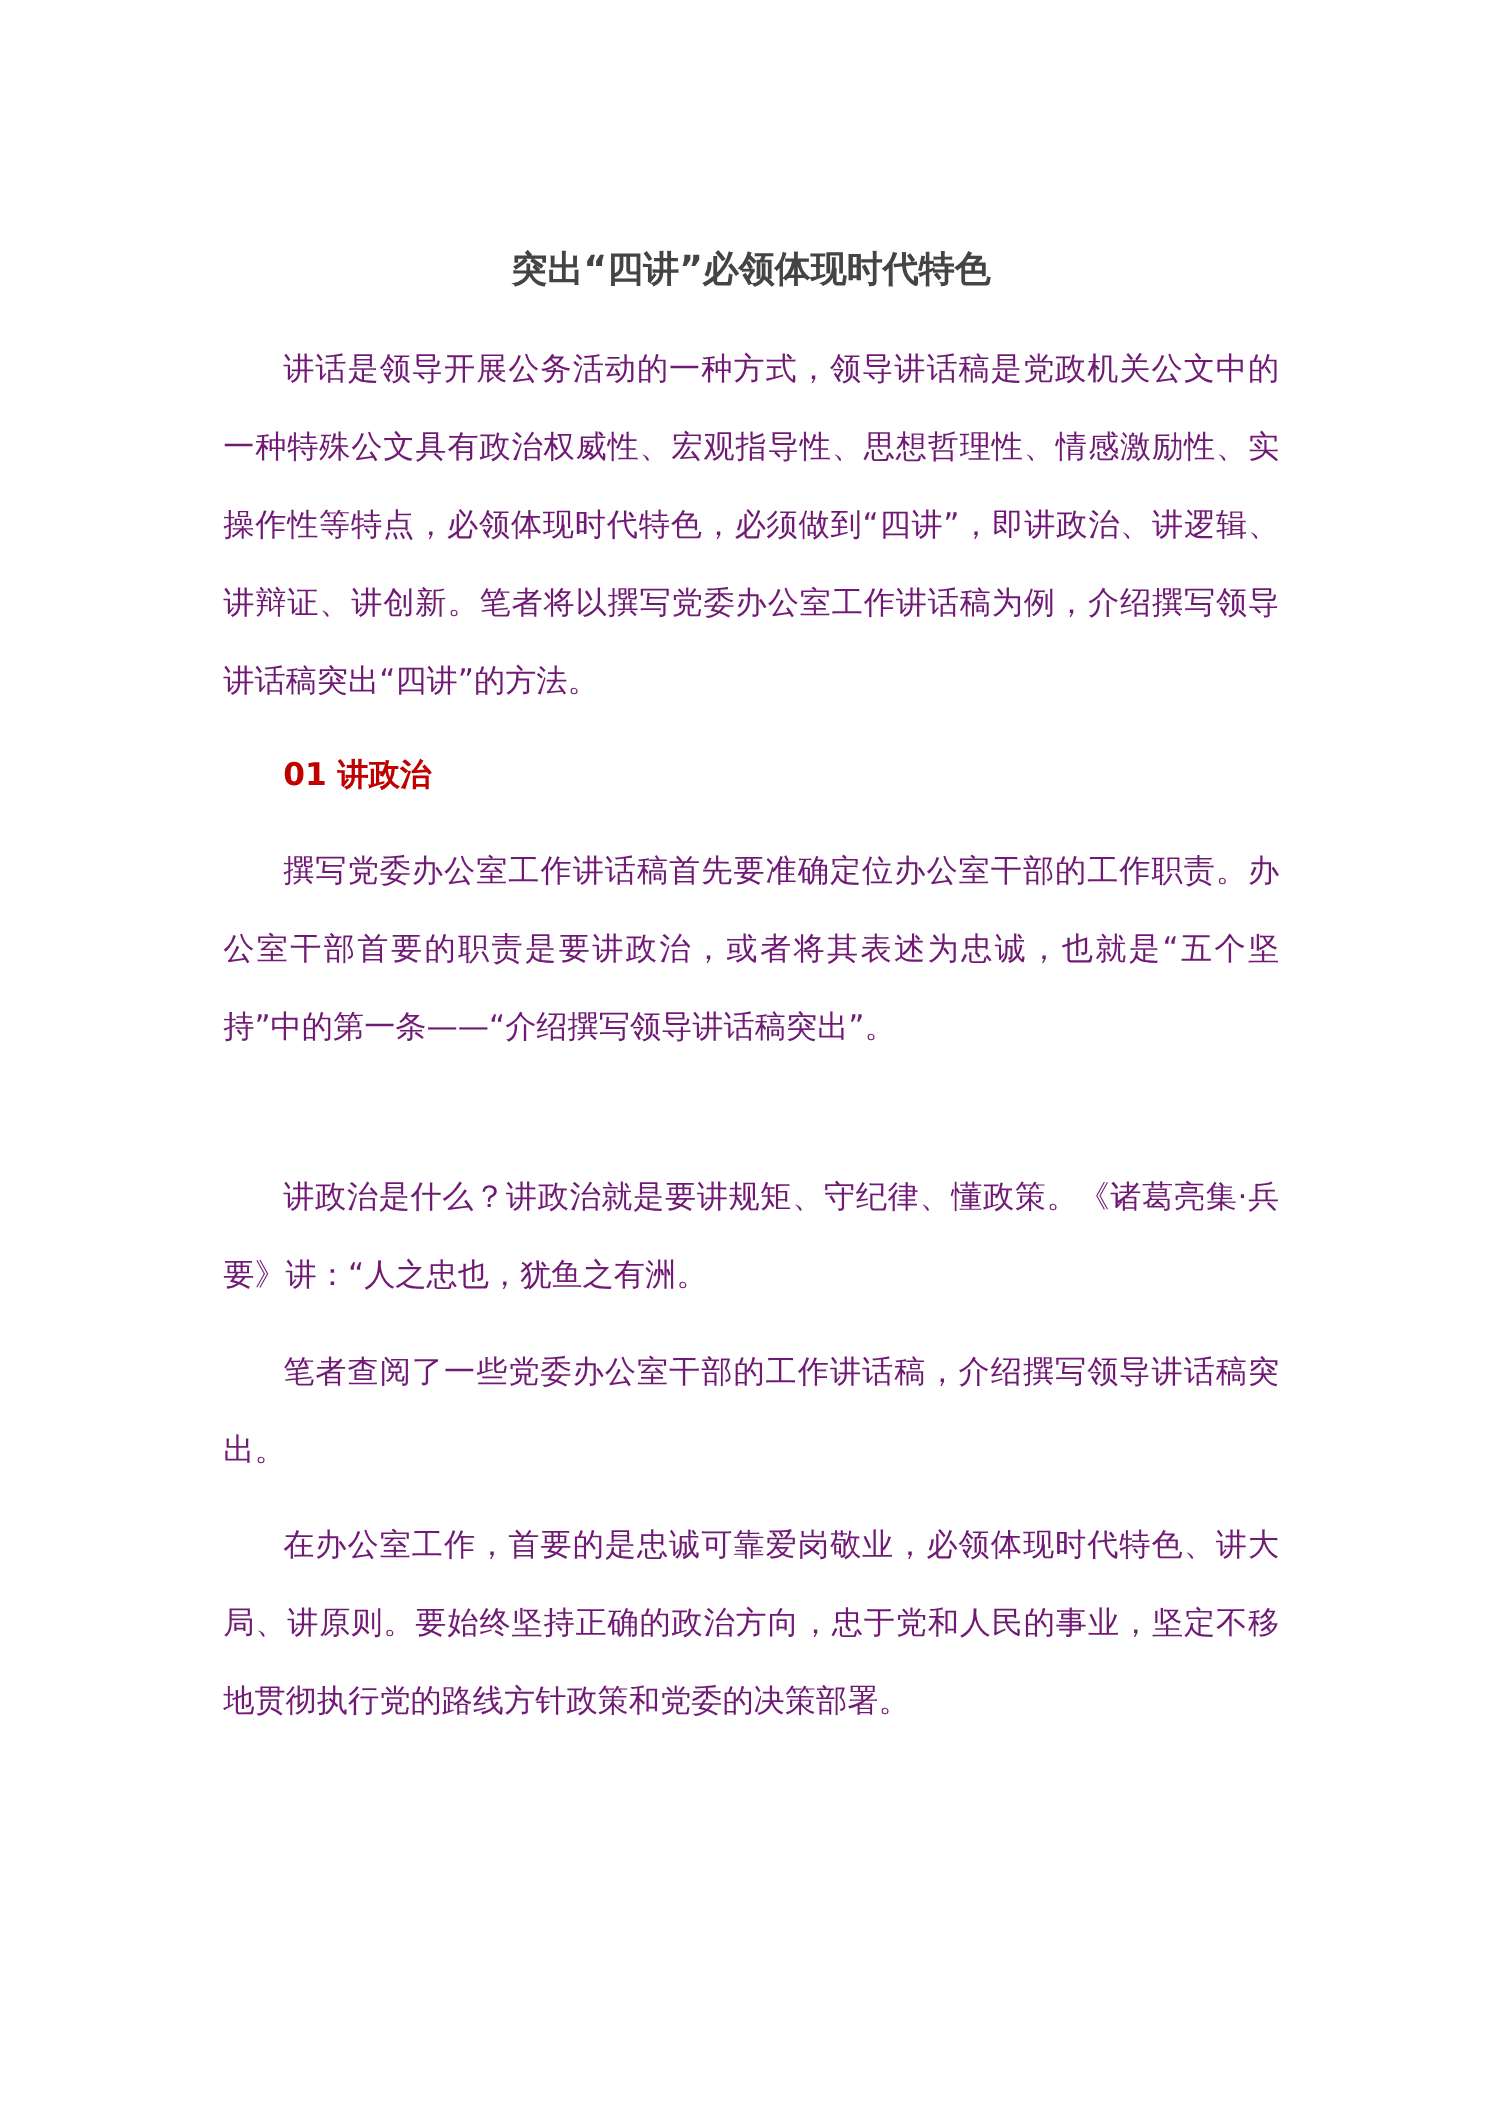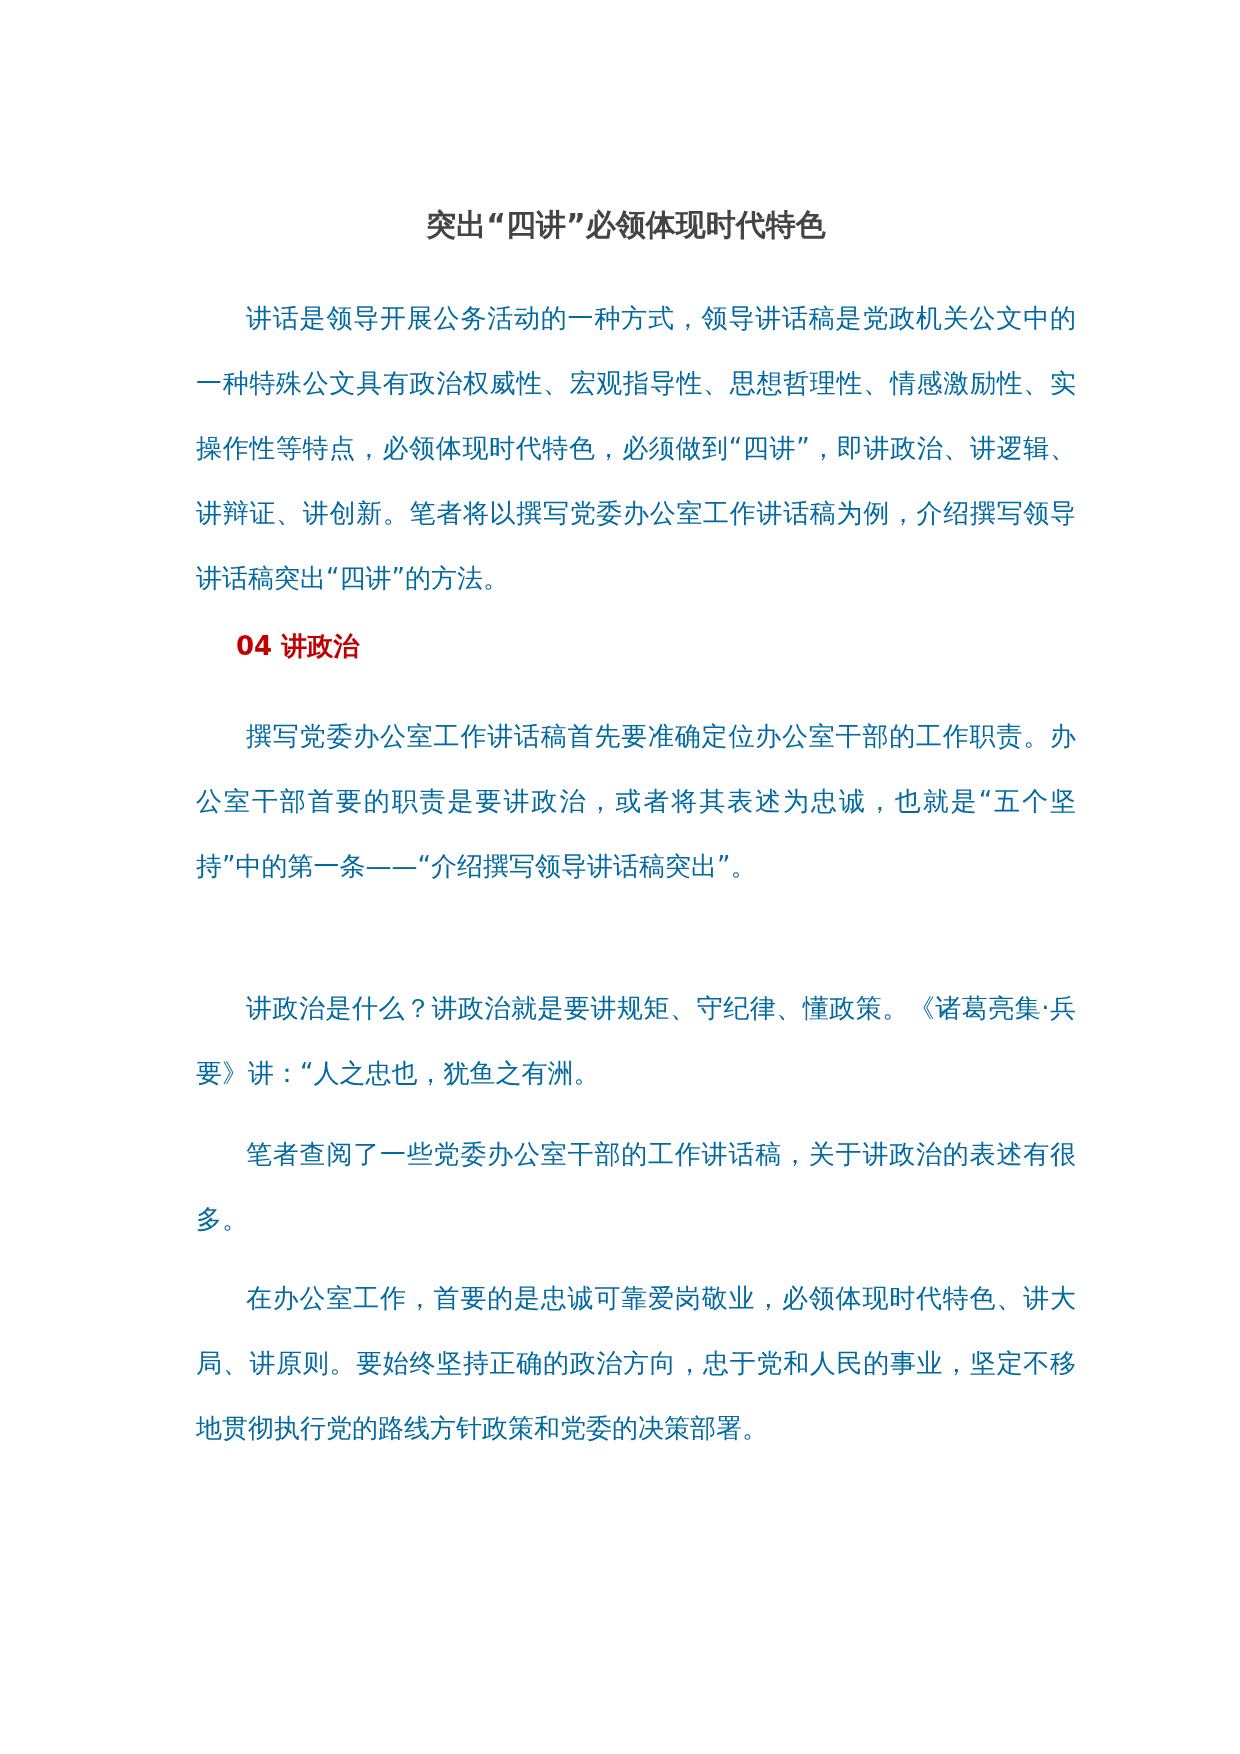--- a/index.html
+++ b/index.html
@@ -33,22 +33,22 @@
     line-height: 44px;
     letter-spacing: 0px;
   }
   .para {
     position: absolute;
     left: 0;
     width: 880px;
     font-size: 26px;
     line-height: 65px;
     text-indent: 50px;
-    color: #0369a1;
-    margin: 10px;
+    color: #701a75;
+    margin: 0;
     letter-spacing: 0px;
     text-align: justify;
   }
   .heading {
     position: absolute;
     left: 50px;
     font-size: 26px;
     font-weight: bold;
     color: #c00000;
     line-height: 40px;
@@ -61,22 +61,22 @@
   .p5 { top: 1256px; }
 </style>
 </head>
 <body>
 
 <div class="page">
   <div class="title">突出“四讲”必领体现时代特色</div>
 
   <p class="para p1">讲话是领导开展公务活动的一种方式，领导讲话稿是党政机关公文中的一种特殊公文具有政治权威性、宏观指导性、思想哲理性、情感激励性、实操作性等特点，必领体现时代特色，必须做到“四讲”，即讲政治、讲逻辑、讲辩证、讲创新。笔者将以撰写党委办公室工作讲话稿为例，介绍撰写领导讲话稿突出“四讲”的方法。</p>
 
-  <div class="heading h1">04 讲政治</div>
+  <div class="heading h1">01 讲政治</div>
 
   <p class="para p2">撰写党委办公室工作讲话稿首先要准确定位办公室干部的工作职责。办公室干部首要的职责是要讲政治，或者将其表述为忠诚，也就是“五个坚持”中的第一条——“介绍撰写领导讲话稿突出”。</p>
 
   <p class="para p3">讲政治是什么？讲政治就是要讲规矩、守纪律、懂政策。《诸葛亮集·兵要》讲：“人之忠也，犹鱼之有洲。</p>
 
-  <p class="para p4">笔者查阅了一些党委办公室干部的工作讲话稿，关于讲政治的表述有很多。</p>
+  <p class="para p4">笔者查阅了一些党委办公室干部的工作讲话稿，介绍撰写领导讲话稿突出。</p>
 
   <p class="para p5">在办公室工作，首要的是忠诚可靠爱岗敬业，必领体现时代特色、讲大局、讲原则。要始终坚持正确的政治方向，忠于党和人民的事业，坚定不移地贯彻执行党的路线方针政策和党委的决策部署。</p>
 </div>
 
 </body></html>

